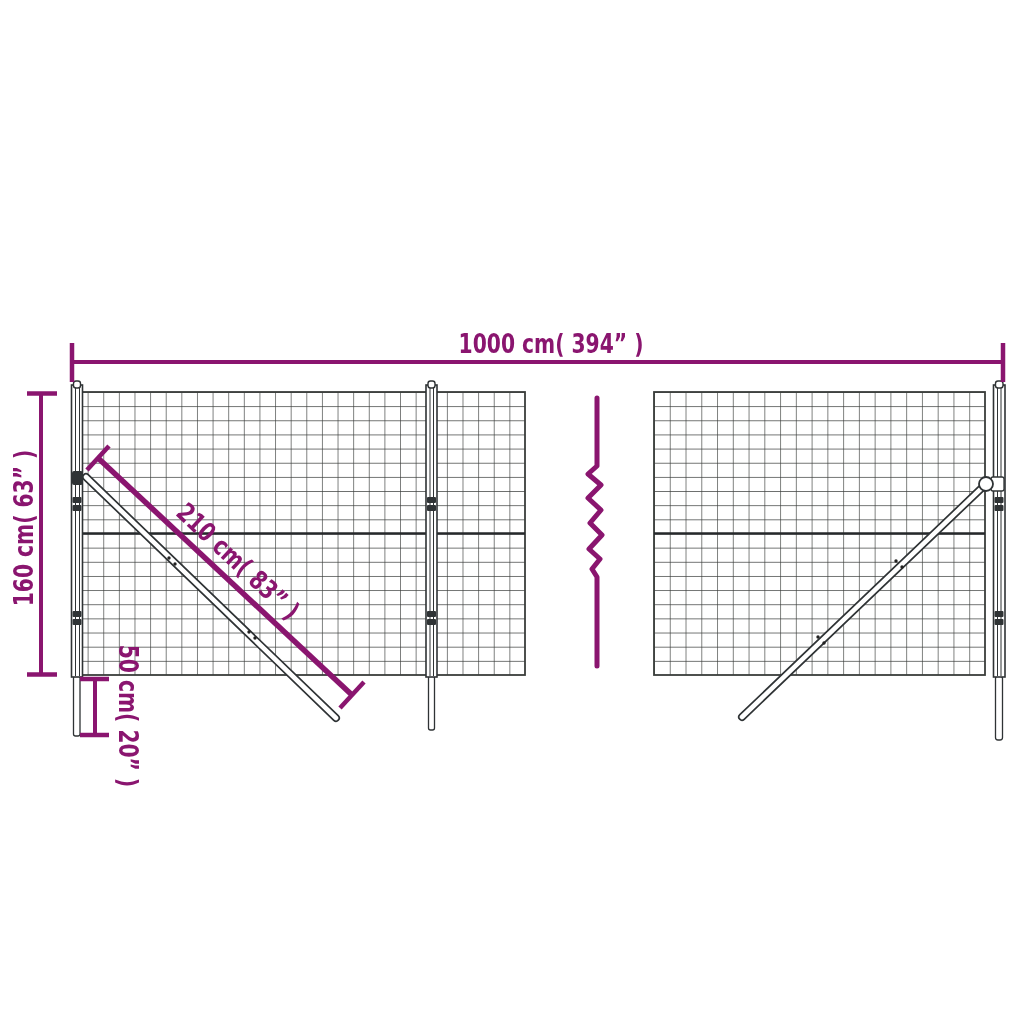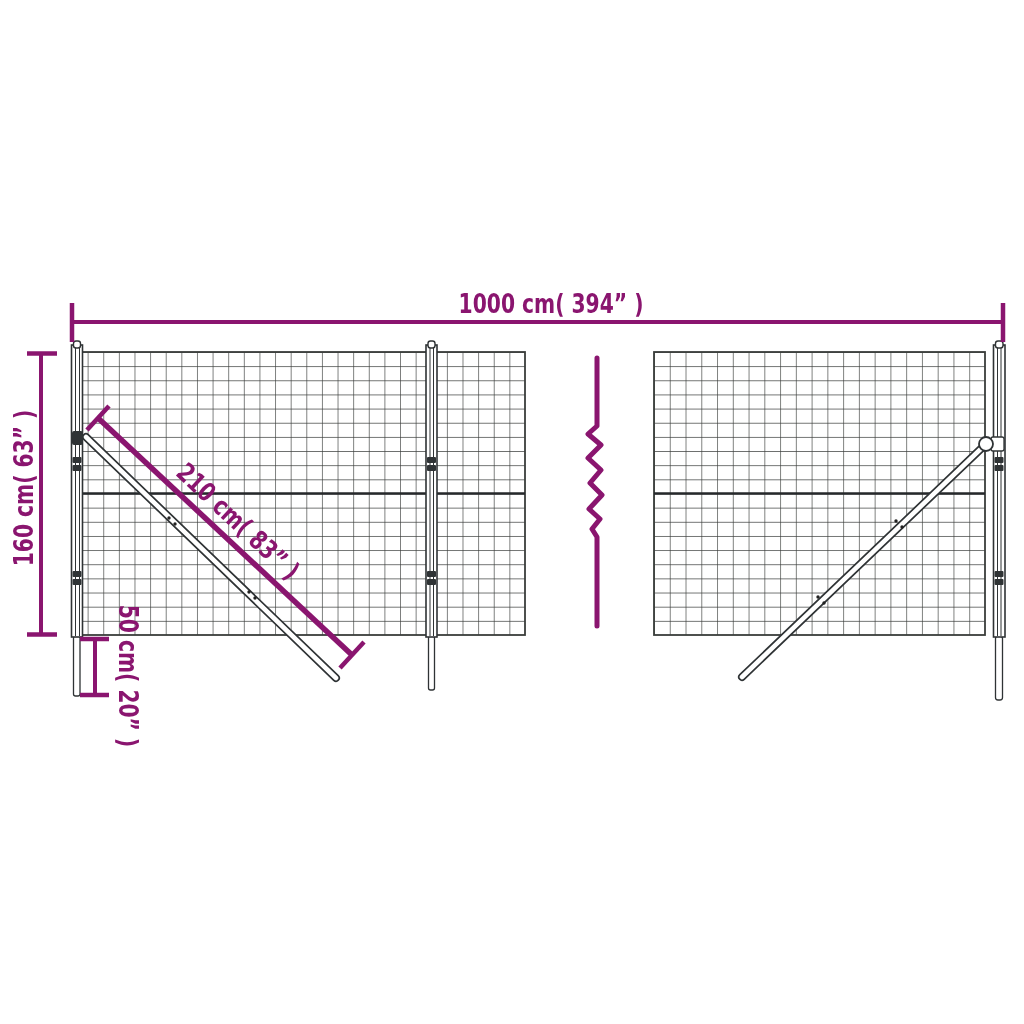--- a/index.html
+++ b/index.html
@@ -7,20 +7,21 @@
     --dim:#8A156F;
     --mesh:#3A3D3B;
     --mesh-mid:#26292B;
     --post:#2F3335;
     --bg:#FFFFFF;
   }
   html,body{margin:0;padding:0;background:var(--bg);}
   .stage{
     position:relative;width:1024px;height:888px;background:var(--bg);
     font-family:"DejaVu Sans","Liberation Sans",sans-serif;
+    margin-top:40px;
   }
   svg{position:absolute;inset:0;}
   text.dim-label{
     font-family:"DejaVu Sans","Liberation Sans",sans-serif;
     font-weight:700;font-size:26px;
   }
 </style>
 </head>
 <body>
 

